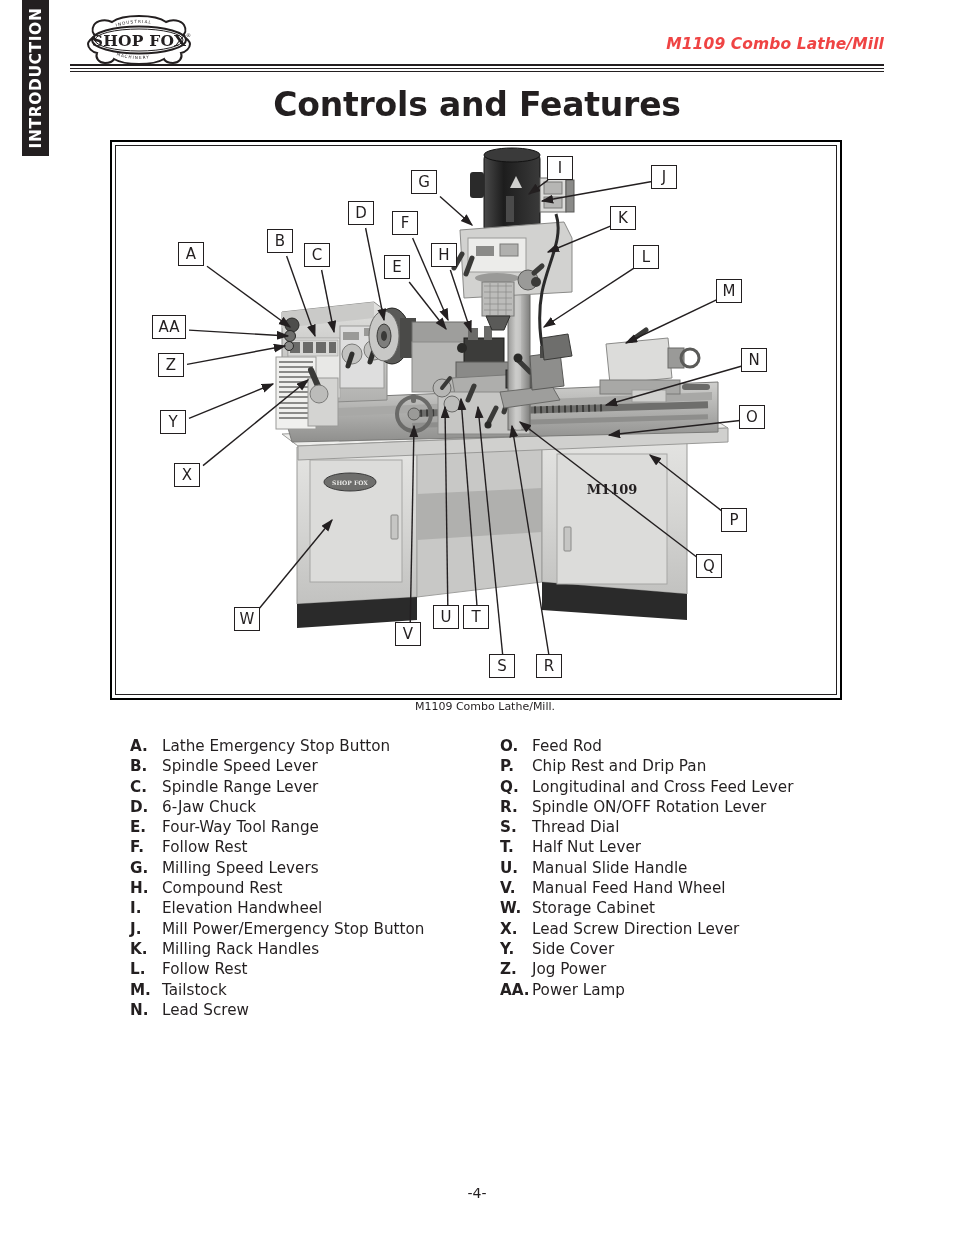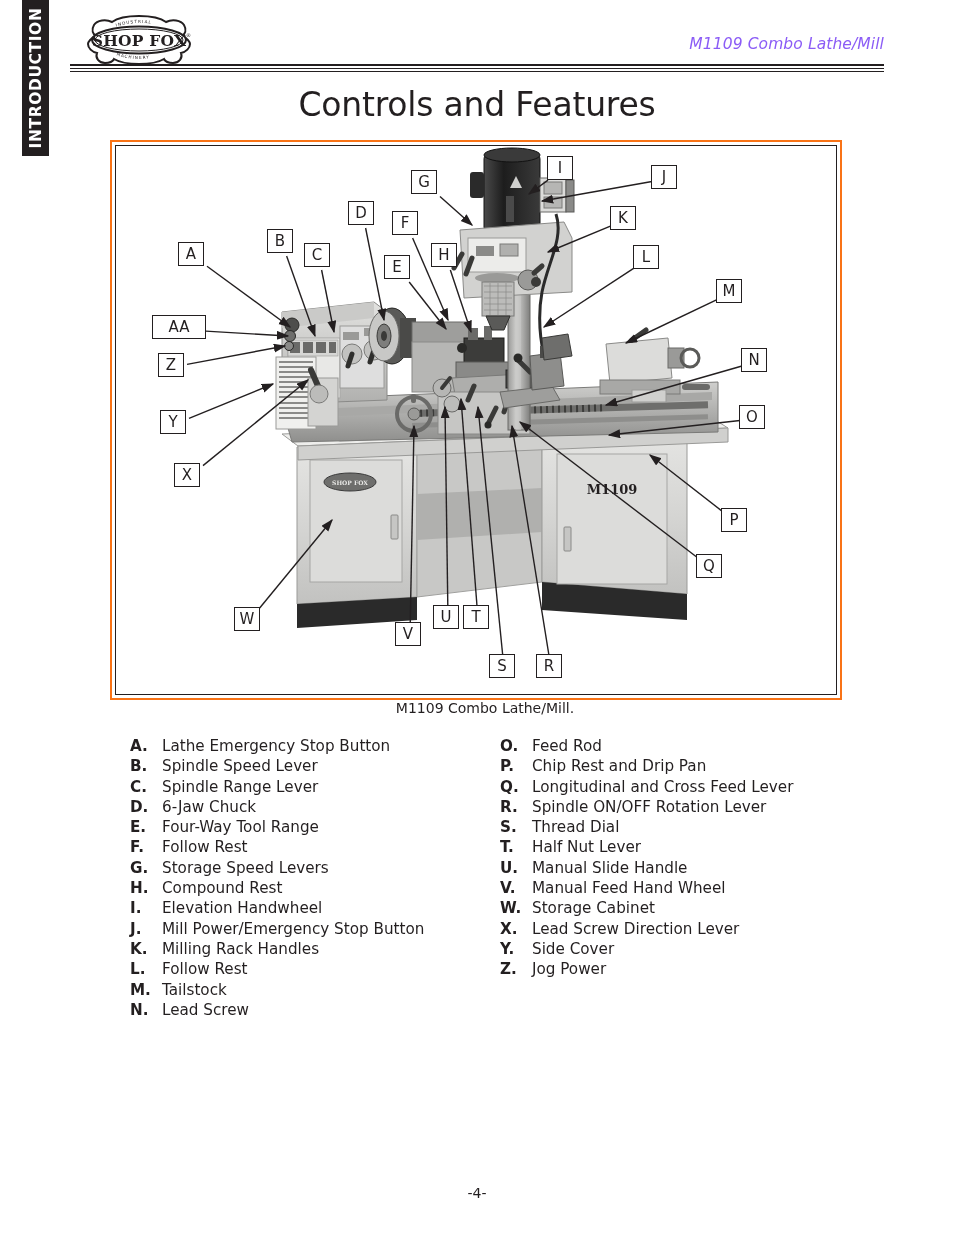--- a/index.html
+++ b/index.html
@@ -25,53 +25,53 @@
   }
 
   
   #logo{
     position:absolute;left:80px;top:14px;width:118px;height:52px;
   }
   #logo svg{display:block;}
 
   #header-title{
     position:absolute;right:70px;top:35px;
-    font-style:italic;font-weight:normal;font-size:15.5px;
-    color:#8b5cf6;letter-spacing:.1px;
+    font-style:italic;font-weight:bold;font-size:15.5px;
+    color:#ef4444;letter-spacing:.1px;
     font-family:"DejaVu Sans","Liberation Sans",sans-serif;
   }
   #header-rule{
     position:absolute;left:70px;top:64px;width:814px;height:8px;
   }
   #header-rule .r1{position:absolute;left:0;top:0;width:100%;height:2px;background:#231f20;}
   #header-rule .r2{position:absolute;left:0;top:4px;width:100%;height:1px;background:#231f20;}
   #header-rule .r3{position:absolute;left:0;top:7px;width:100%;height:1px;background:#231f20;}
 
   
   #page-title{
     position:absolute;left:0;right:0;top:85px;text-align:center;
-    font-size:33px;font-weight:normal;color:#231f20;letter-spacing:-.2px;
+    font-size:33px;font-weight:bold;color:#231f20;letter-spacing:-.2px;
     font-family:"DejaVu Sans","Liberation Sans",sans-serif;
   }
 
   
   #figure-frame{
     position:absolute;left:110px;top:140px;width:728px;height:556px;
-    border:2px solid #f97316;background:#ffffff;
+    border:2px solid #000000;background:#ffffff;
   }
   #figure-frame-inner{
     position:absolute;left:3px;top:3px;right:3px;bottom:3px;
     border:1px solid #231f20;
   }
   #figure-canvas{
     position:absolute;left:0;top:0;width:728px;height:556px;
   }
   #figure-caption{
     position:absolute;left:16px;right:0;top:700px;text-align:center;
-    font-size:14px;color:#231f20;
+    font-size:11px;color:#231f20;
     font-family:"DejaVu Sans","Liberation Sans",sans-serif;
   }
 
   
   #legend{
     position:absolute;left:130px;top:736px;width:760px;
   }
   .legend-col{
     position:absolute;top:0;
   }
@@ -449,21 +449,21 @@
         <line x1="364.99545454545455" y1="464" x2="349" y2="257" marker-end="url(#ar)"></line>
         <line x1="335.8160377358491" y1="464" x2="333" y2="265" marker-end="url(#ar)"></line>
         <line x1="298.247619047619" y1="481" x2="302" y2="284" marker-end="url(#ar)"></line>
         <line x1="147.68316831683168" y1="466" x2="220" y2="378" marker-end="url(#ar)"></line>
       </g>
   </svg>
 </div>
 
 <div id="callout-layer">
     <div class="callout" style="left: 178px; top: 242px; width: 26px; height: 24px;">A</div>
-    <div class="callout" style="left: 152px; top: 315px; width: 54px; height: 24px;">AA</div>
+    <div class="callout" style="left: 152px; top: 315px; width: 34px; height: 24px;">AA</div>
     <div class="callout" style="left: 158px; top: 353px; width: 26px; height: 24px;">Z</div>
     <div class="callout" style="left: 160px; top: 410px; width: 26px; height: 24px;">Y</div>
     <div class="callout" style="left: 174px; top: 463px; width: 26px; height: 24px;">X</div>
     <div class="callout" style="left: 267px; top: 229px; width: 26px; height: 24px;">B</div>
     <div class="callout" style="left: 304px; top: 243px; width: 26px; height: 24px;">C</div>
     <div class="callout" style="left: 348px; top: 201px; width: 26px; height: 24px;">D</div>
     <div class="callout" style="left: 384px; top: 255px; width: 26px; height: 24px;">E</div>
     <div class="callout" style="left: 392px; top: 211px; width: 26px; height: 24px;">F</div>
     <div class="callout" style="left: 411px; top: 170px; width: 26px; height: 24px;">G</div>
     <div class="callout" style="left: 431px; top: 243px; width: 26px; height: 24px;">H</div>
@@ -507,21 +507,21 @@
       <div class="legend-row">
         <span class="legend-key">E.</span>
         <span class="legend-text">Four-Way Tool Range</span>
       </div>
       <div class="legend-row">
         <span class="legend-key">F.</span>
         <span class="legend-text">Follow Rest</span>
       </div>
       <div class="legend-row">
         <span class="legend-key">G.</span>
-        <span class="legend-text">Storage Speed Levers</span>
+        <span class="legend-text">Milling Speed Levers</span>
       </div>
       <div class="legend-row">
         <span class="legend-key">H.</span>
         <span class="legend-text">Compound Rest</span>
       </div>
       <div class="legend-row">
         <span class="legend-key">I.</span>
         <span class="legend-text">Elevation Handwheel</span>
       </div>
       <div class="legend-row">
@@ -587,16 +587,20 @@
         <span class="legend-text">Lead Screw Direction Lever</span>
       </div>
       <div class="legend-row">
         <span class="legend-key">Y.</span>
         <span class="legend-text">Side Cover</span>
       </div>
       <div class="legend-row">
         <span class="legend-key">Z.</span>
         <span class="legend-text">Jog Power</span>
       </div>
+      <div class="legend-row">
+        <span class="legend-key">AA.</span>
+        <span class="legend-text">Power Lamp</span>
+      </div>
     </div>
 </div>
 
 <div id="page-number">-4-</div>
 
 </body></html>

